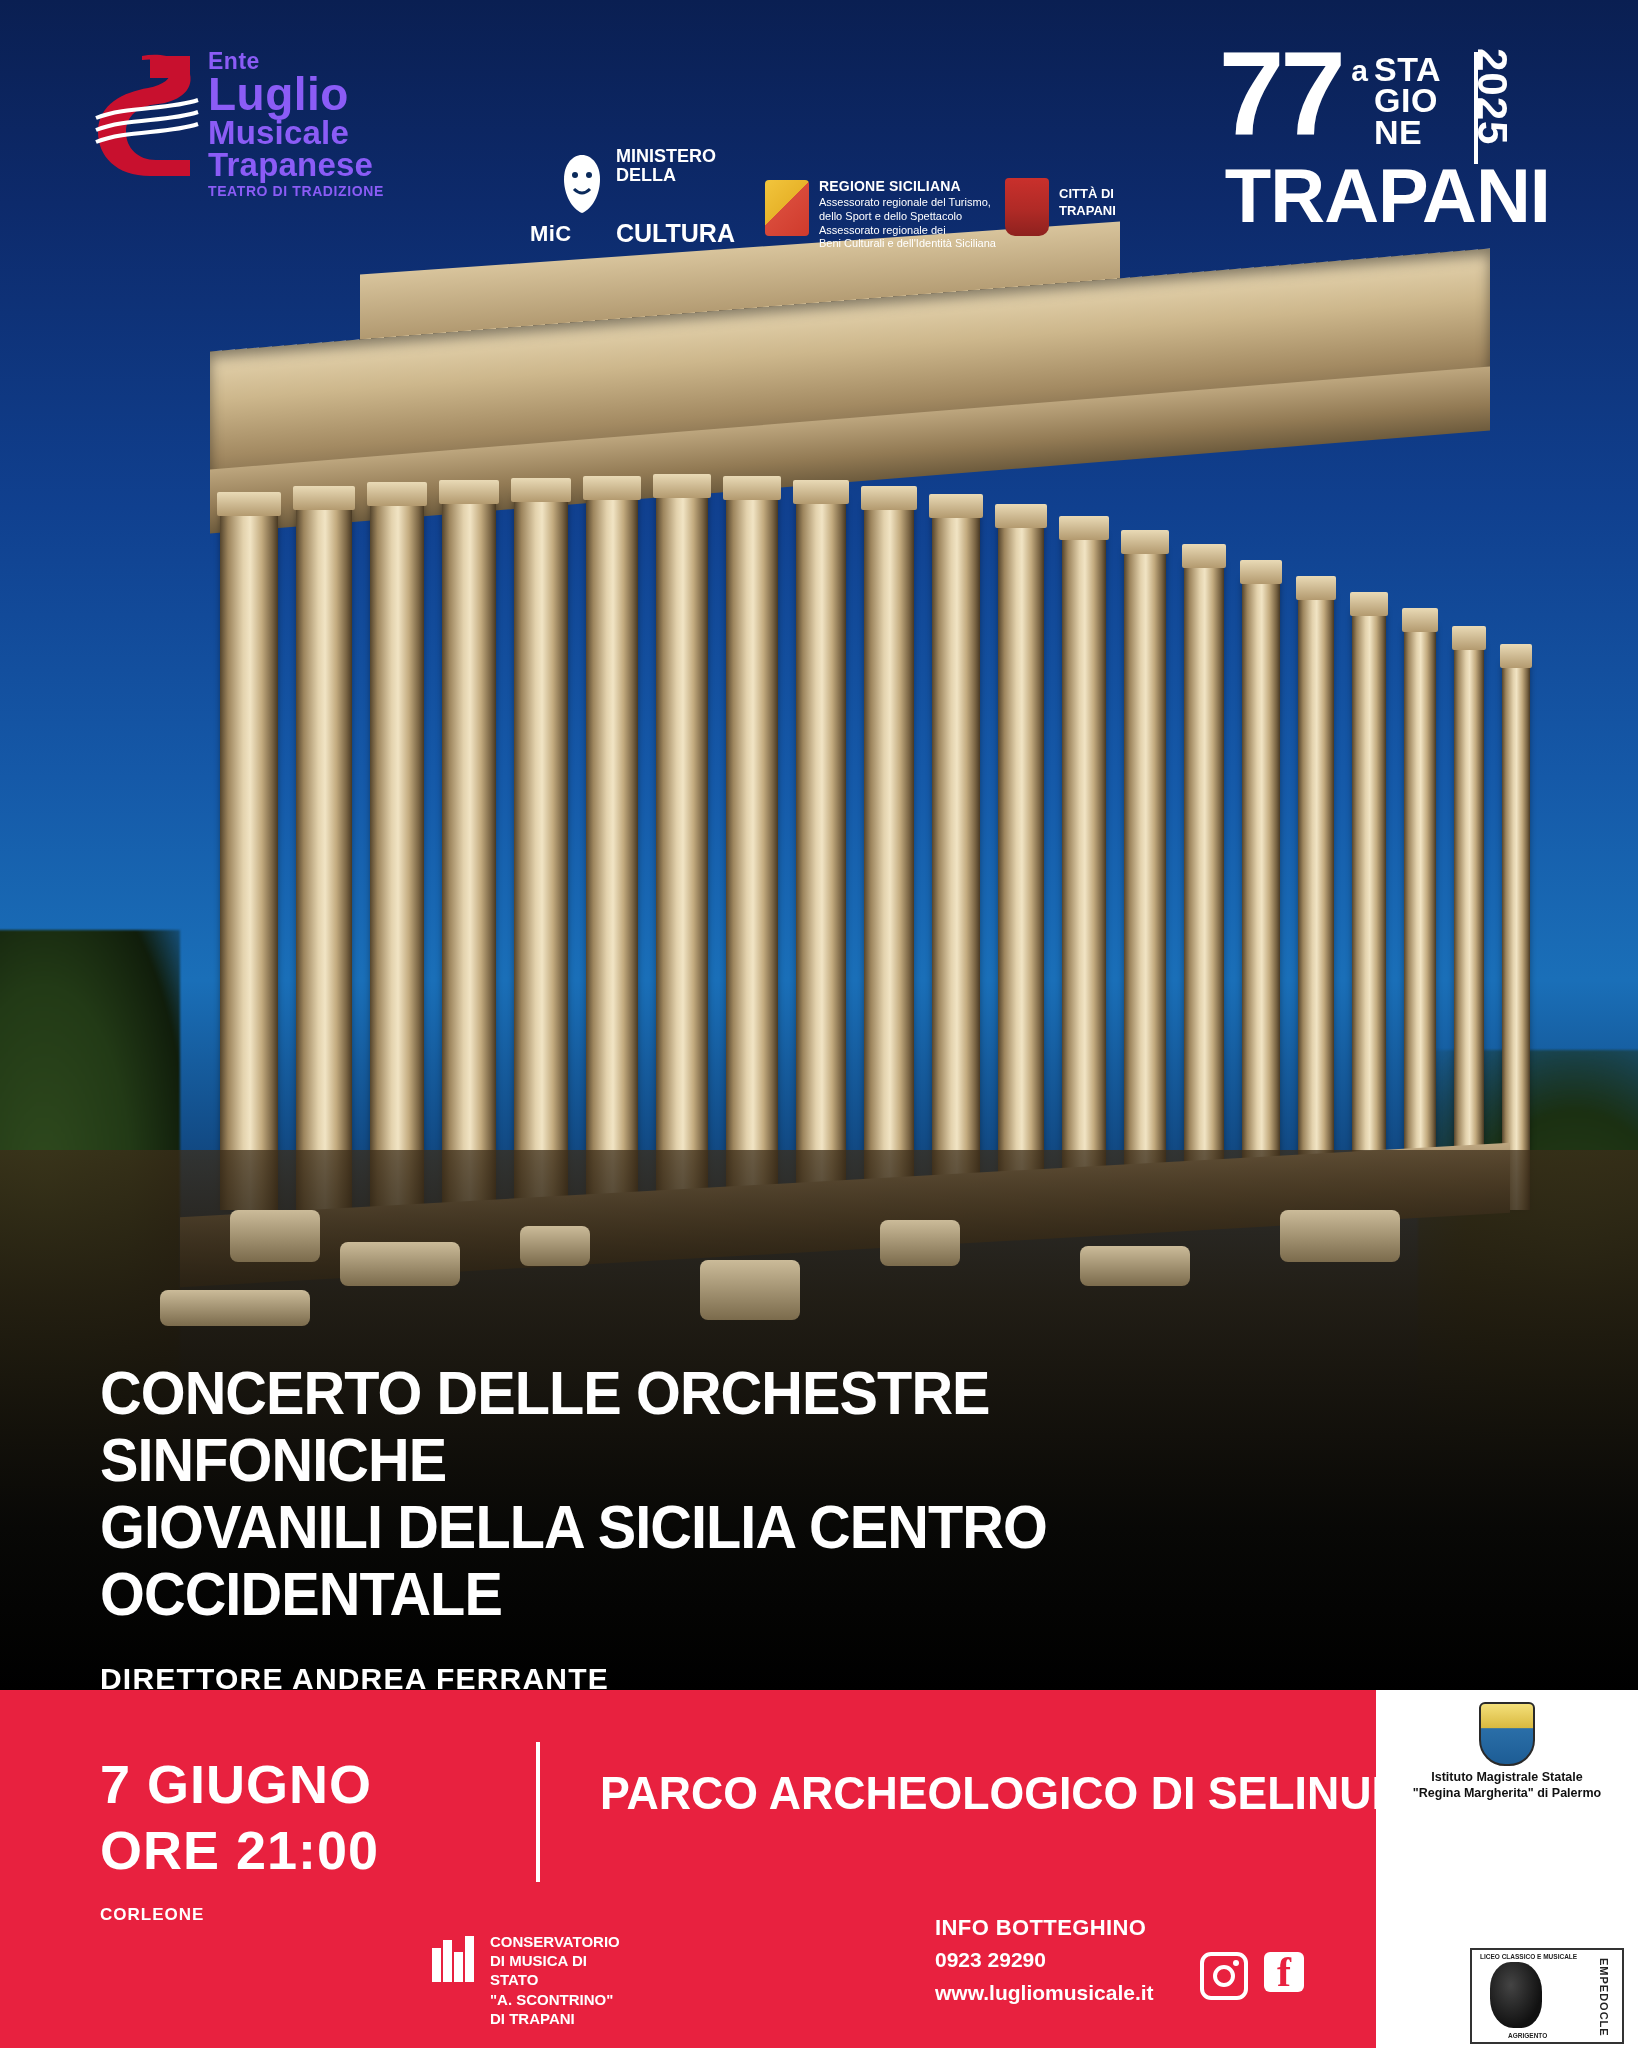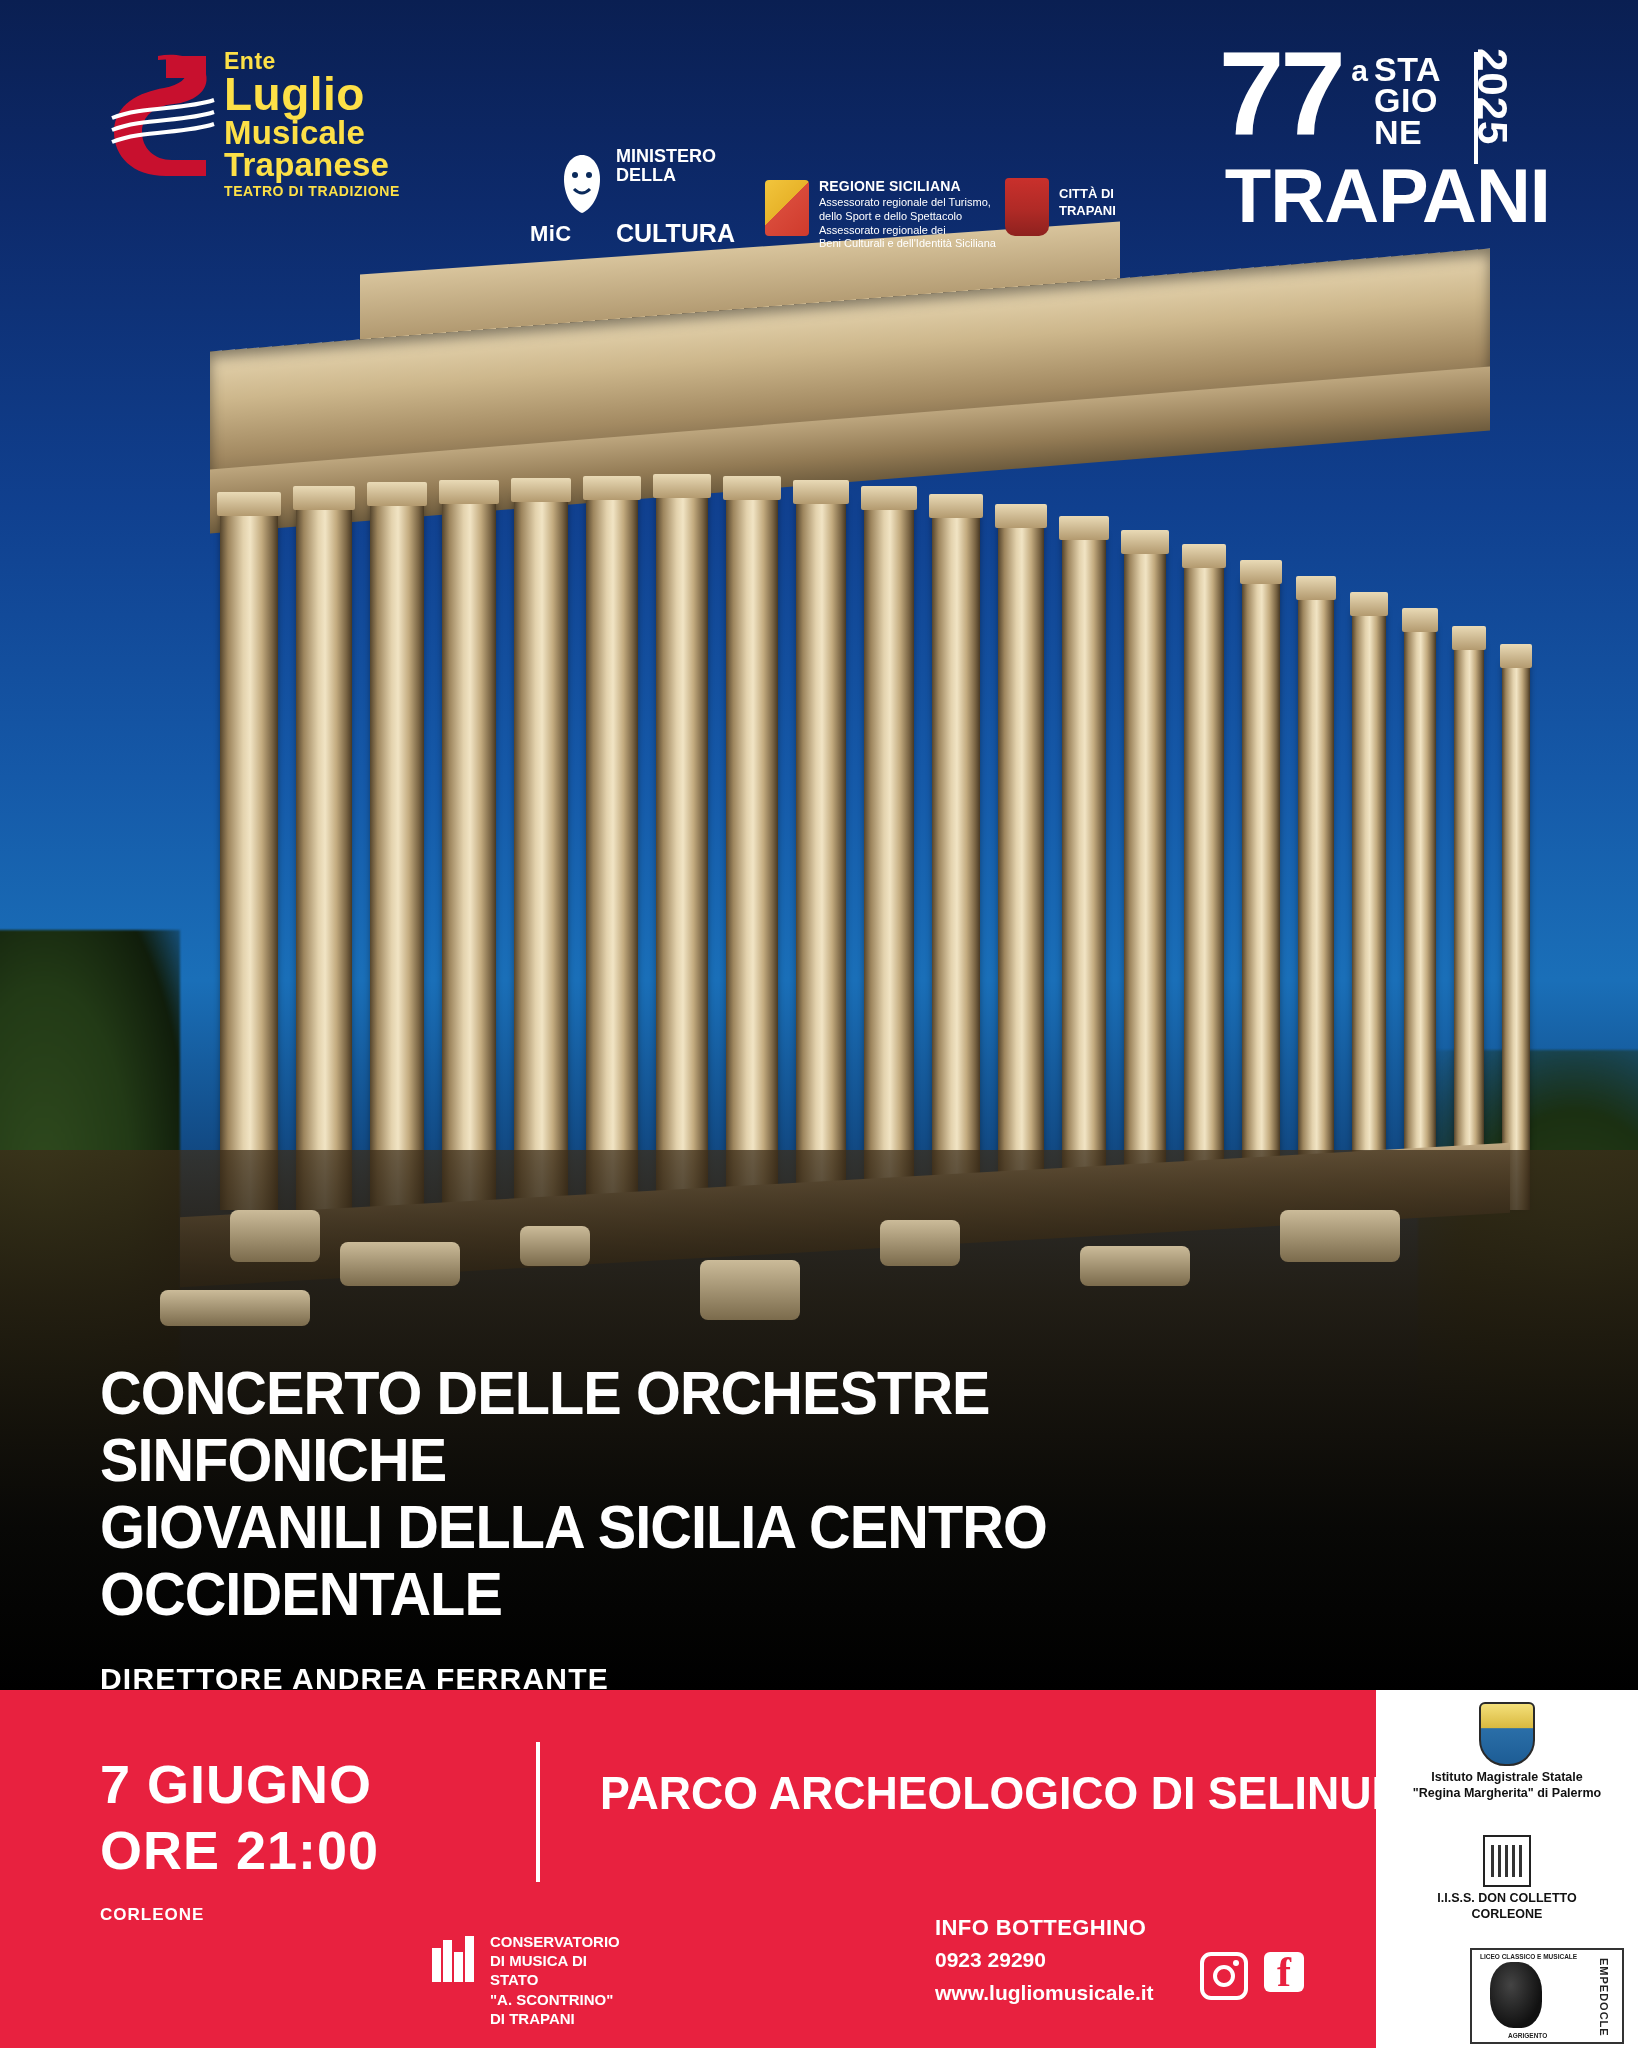--- a/index.html
+++ b/index.html
@@ -67,21 +67,21 @@
   }
   .stylo{
     position:absolute;left:30px;top:880px;width:1330px;height:70px;
     background:linear-gradient(to bottom,#bda680 0%,#8e7854 55%,#5e4f36 100%);
     transform:skewY(-3.2deg);
   }
   .rubble{position:absolute;border-radius:8px;background:linear-gradient(to bottom,#cbbb99,#7b6b4c);}
 
   
   .header{position:absolute;left:0;top:0;width:1638px;height:270px;}
-  .elmt{position:absolute;left:106px;top:42px;width:400px;height:155px;color:#fde047;}
+  .elmt{position:absolute;left:90px;top:42px;width:400px;height:155px;color:#8b5cf6;}
   .elmt .ell{
     position:absolute;left:0;top:6px;width:110px;height:140px;
   }
   .elmt .txt{position:absolute;left:118px;top:8px;width:280px;line-height:1;}
   .elmt .t1{font-size:23px;font-weight:700;letter-spacing:.5px;}
   .elmt .t2{font-size:46px;font-weight:700;margin-top:-2px;letter-spacing:.5px;}
   .elmt .t3{font-size:33px;font-weight:700;margin-top:-1px;letter-spacing:.2px;}
   .elmt .t4{font-size:33px;font-weight:700;margin-top:-1px;letter-spacing:.2px;}
   .elmt .t5{font-size:14px;font-weight:700;margin-top:3px;letter-spacing:.6px;}
 
@@ -340,27 +340,20 @@
   </div>
 
   <div class="rl rl1">
     <div class="crest"></div>
     <div class="cap">
       <div>Istituto Magistrale Statale</div>
       <div>"Regina Margherita" di Palermo</div>
     </div>
   </div>
 
-  <div class="rl rl2">
-    <div class="crest2"></div>
-    <div class="cap">
-      <div>I.I.S.S. DON COLLETTO</div>
-      <div>CORLEONE</div>
-    </div>
-  </div>
 
   <div class="emp">
     <div class="top">LICEO CLASSICO E MUSICALE</div>
     <div class="face"></div>
     <div class="vtxt">EMPEDOCLE</div>
     <div class="bot">AGRIGENTO</div>
   </div>
 
 </div>
 

